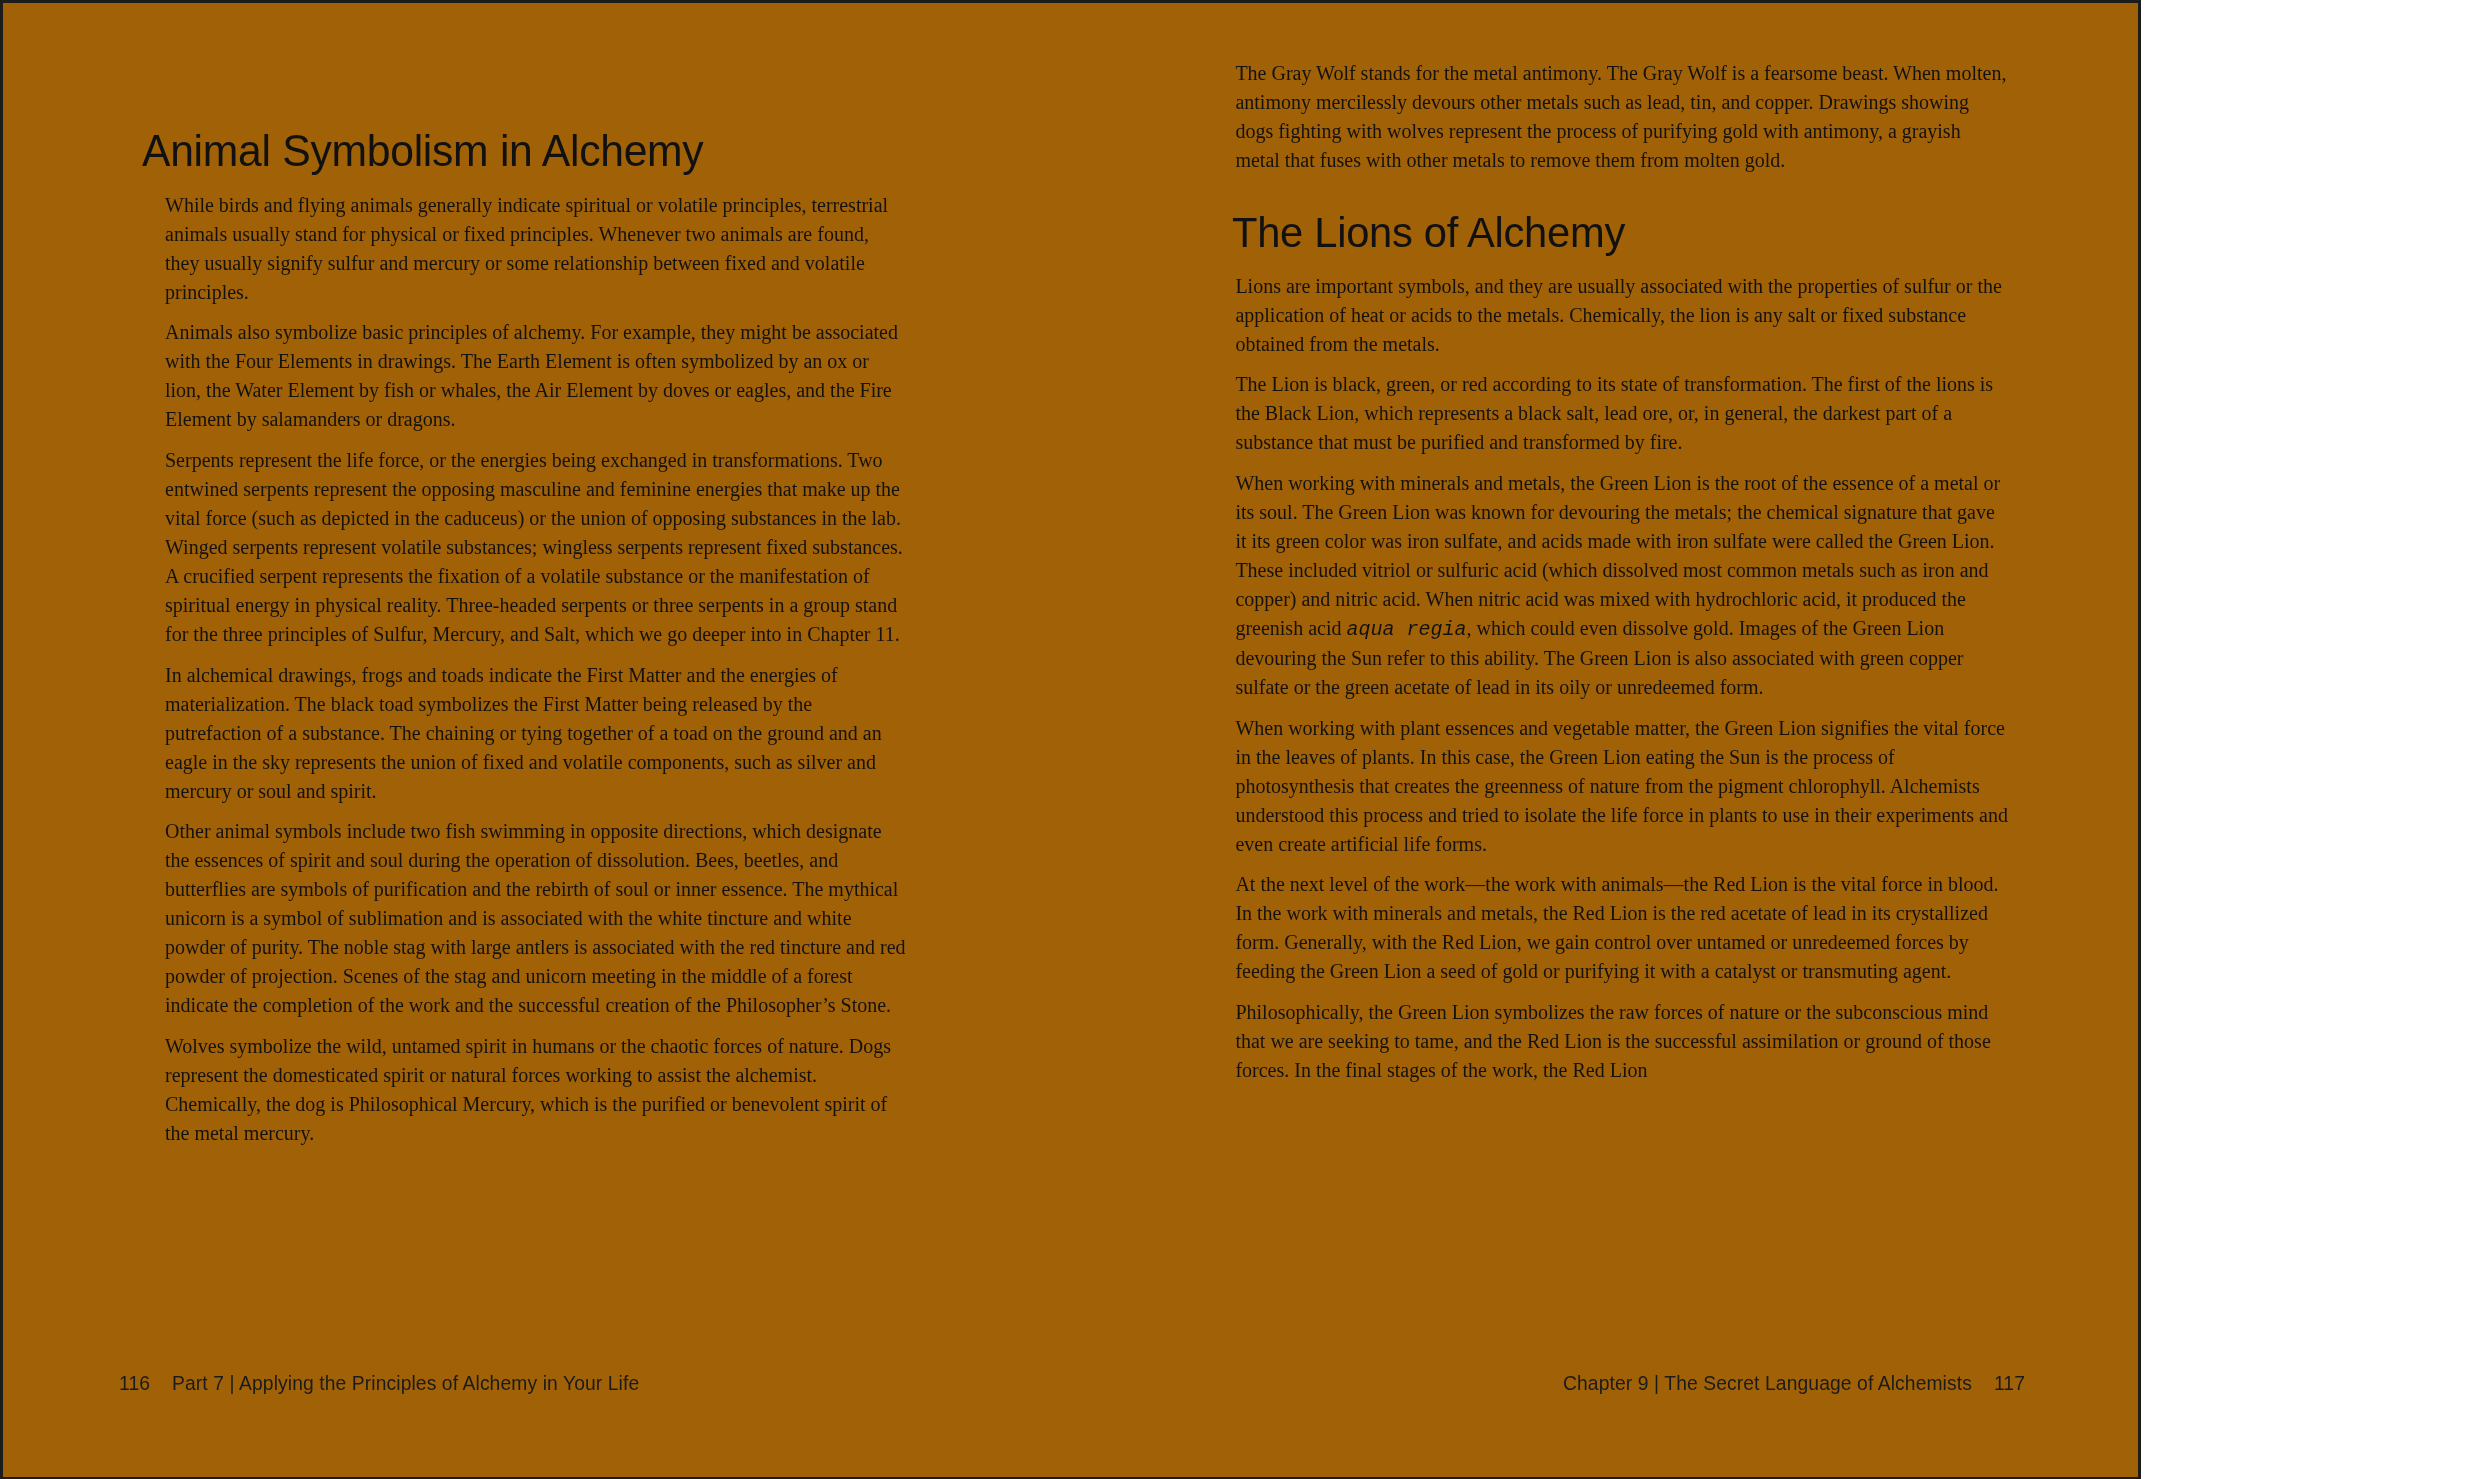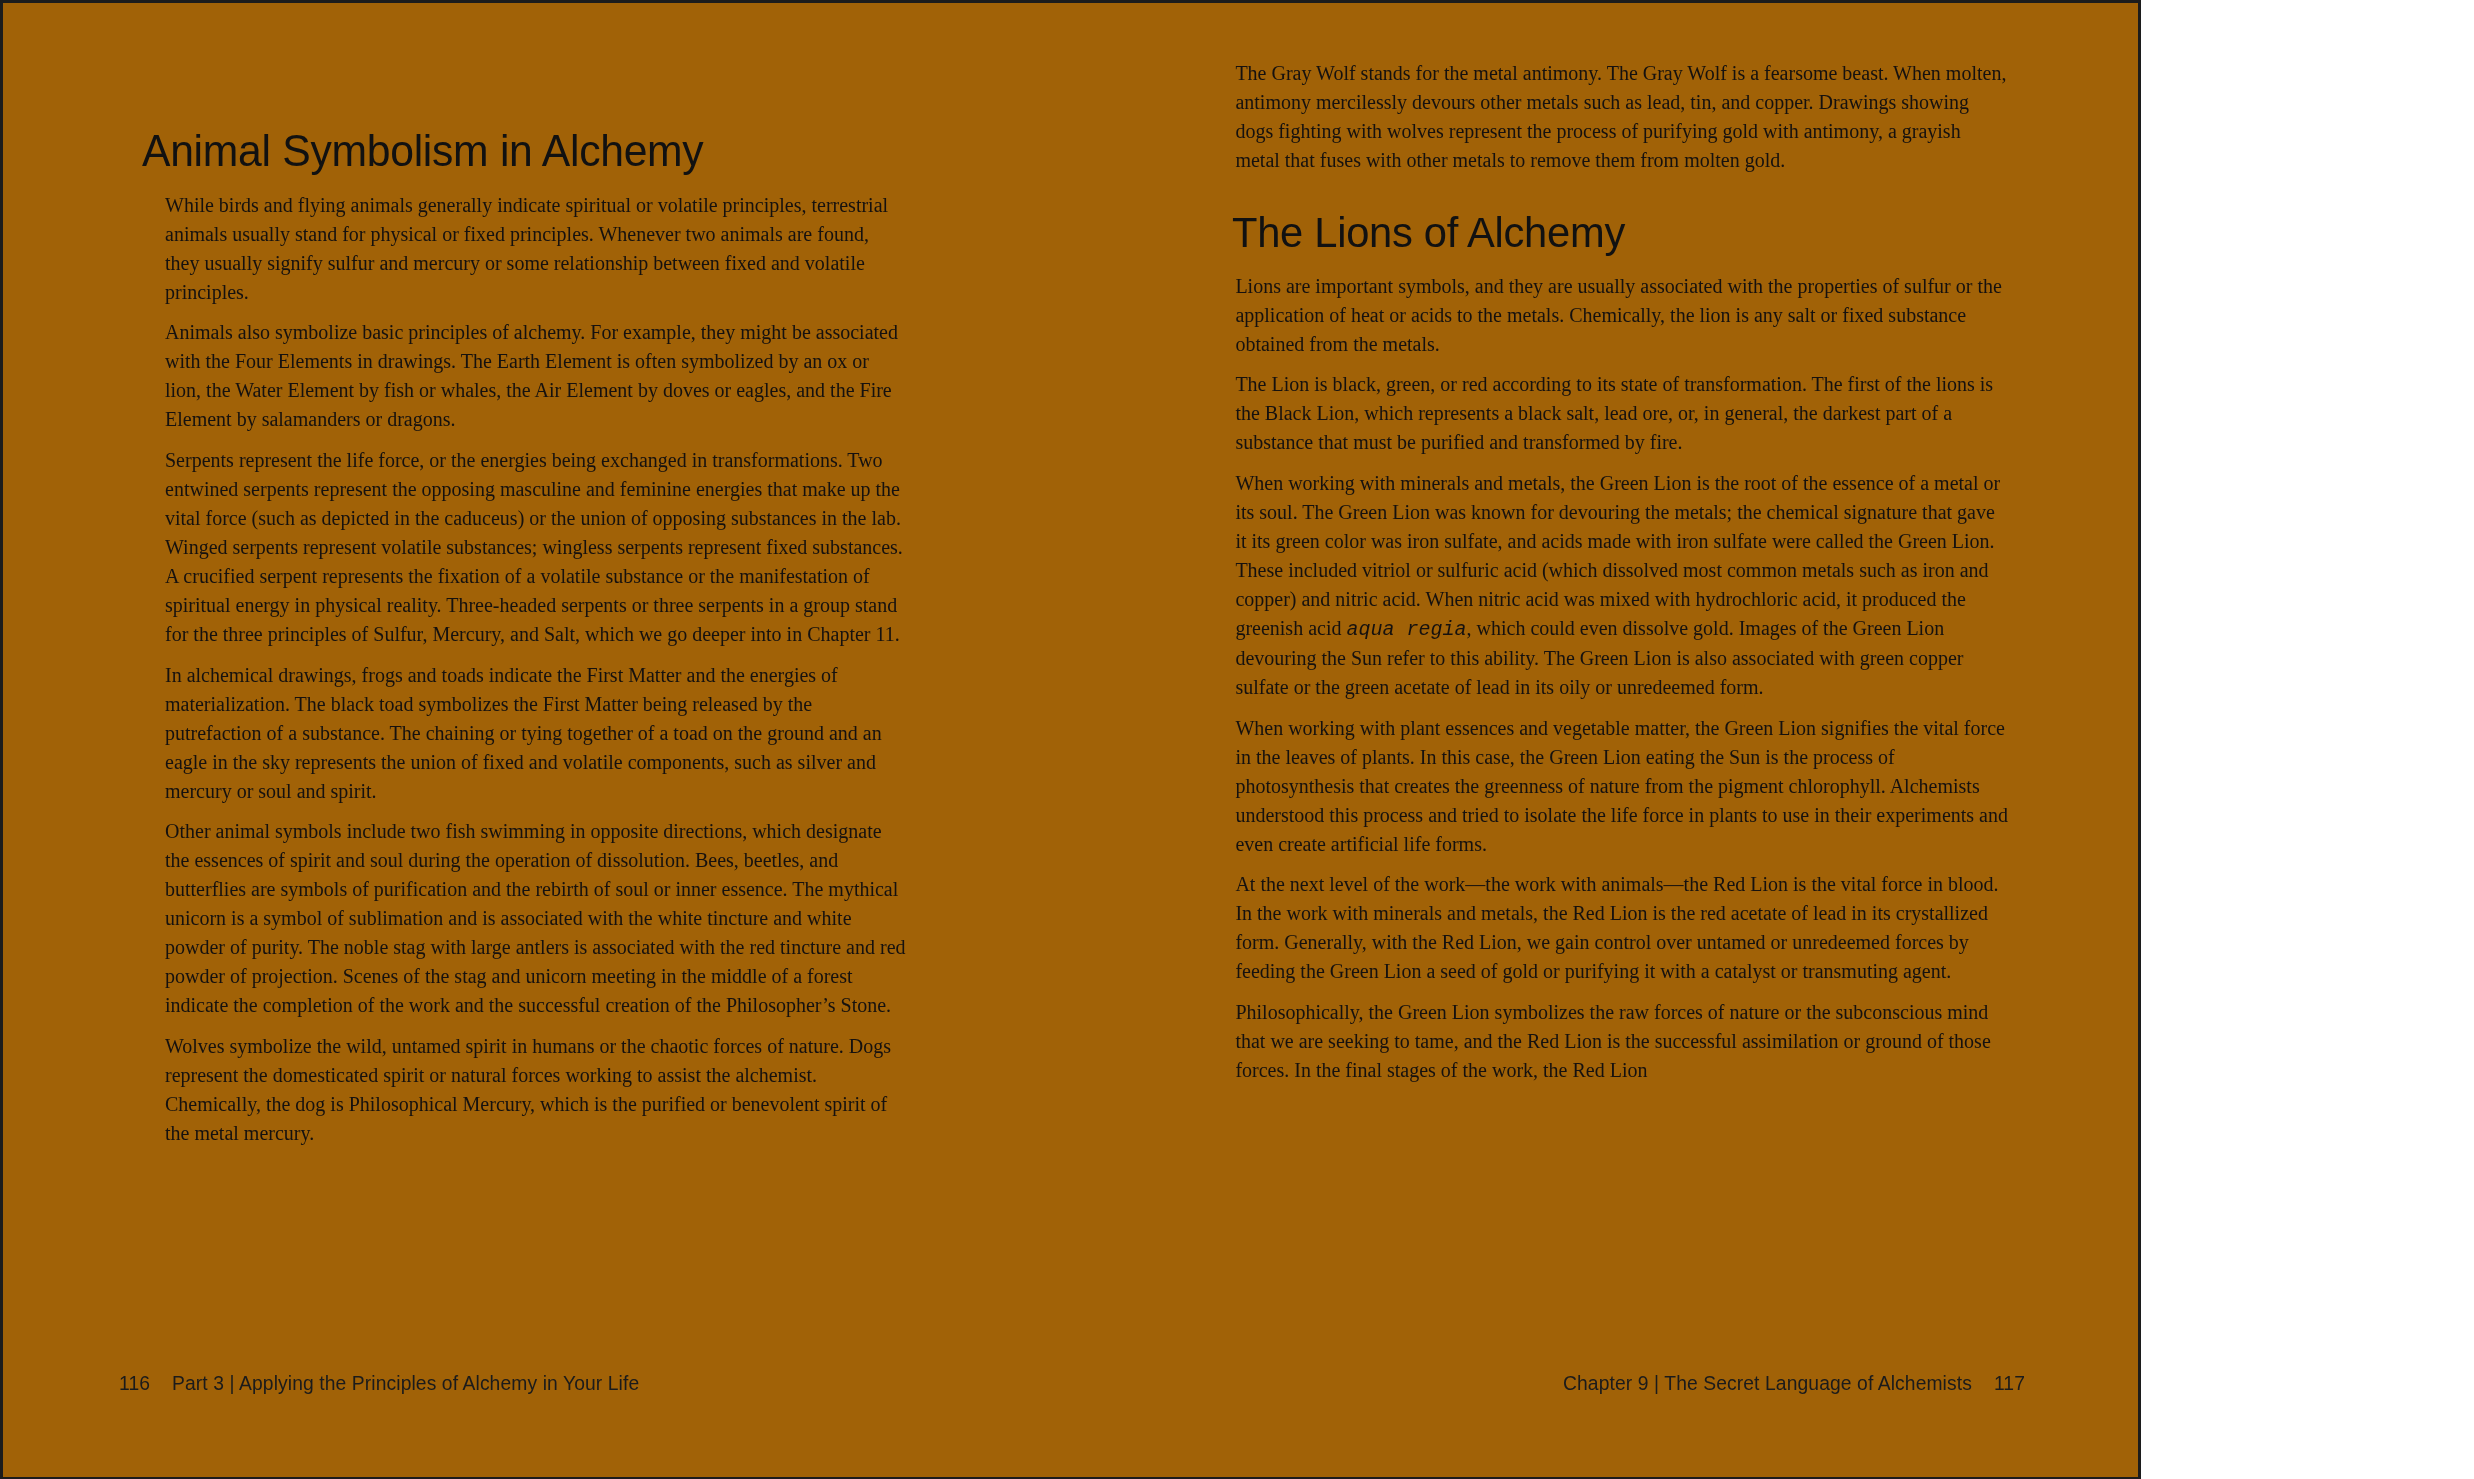--- a/index.html
+++ b/index.html
@@ -141,21 +141,21 @@
         </p>
         <p>When working with plant essences and vegetable matter, the Green Lion signifies the vital force in the leaves of plants. In this case, the Green Lion eating the Sun is the process of photosynthesis that creates the greenness of nature from the pigment chlorophyll. Alchemists understood this process and tried to isolate the life force in plants to use in their experiments and even create artificial life forms.</p>
         <p>At the next level of the work—the work with animals—the Red Lion is the vital force in blood. In the work with minerals and metals, the Red Lion is the red acetate of lead in its crystallized form. Generally, with the Red Lion, we gain control over untamed or unredeemed forces by feeding the Green Lion a seed of gold or purifying it with a catalyst or transmuting agent.</p>
         <p>Philosophically, the Green Lion symbolizes the raw forces of nature or the subconscious mind that we are seeking to tame, and the Red Lion is the successful assimilation or ground of those forces. In the final stages of the work, the Red Lion</p>
       </div>
     </div>
   </div>
 
   <div class="footer footer-left">
     <span class="folio">116</span>
-    <span class="footer-text">Part 3 | Applying the Principles of Alchemy in Your Life</span>
+    <span class="footer-text">Part 7 | Applying the Principles of Alchemy in Your Life</span>
   </div>
 
   <div class="footer footer-right">
     <span class="footer-text">Chapter 9 | The Secret Language of Alchemists</span>
     <span class="folio">117</span>
   </div>
 </div>
 
 
 </body></html>

